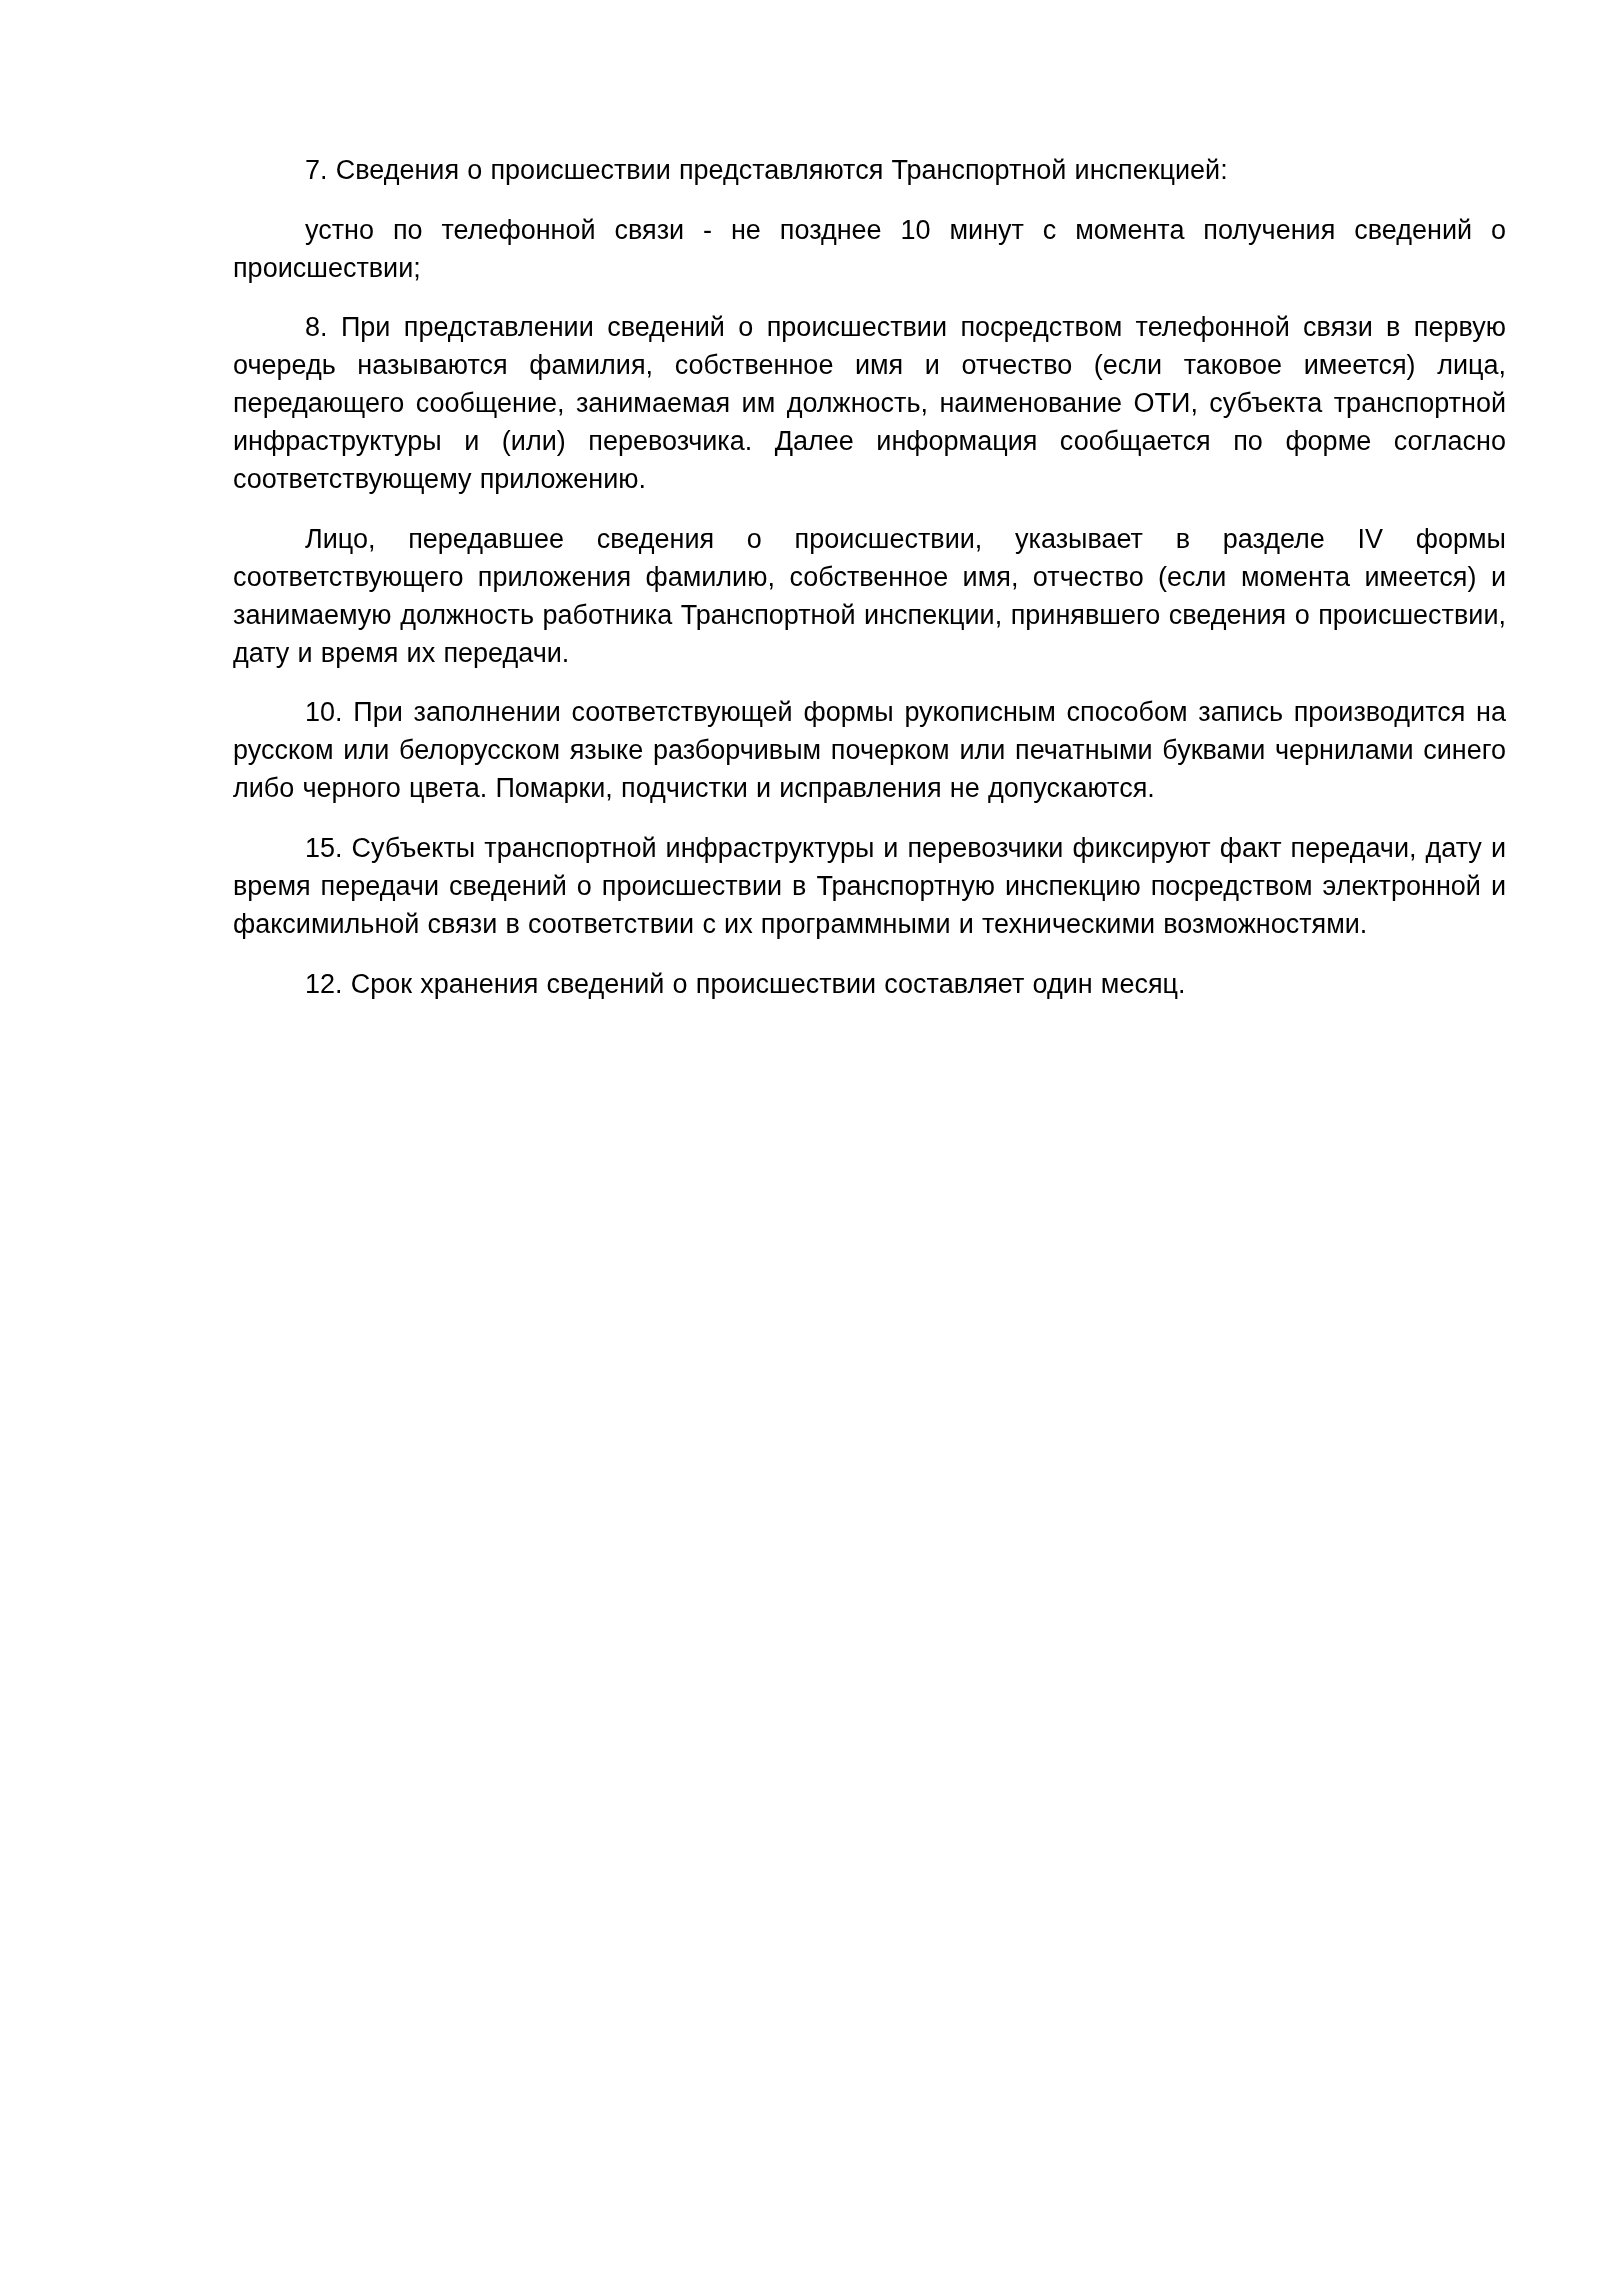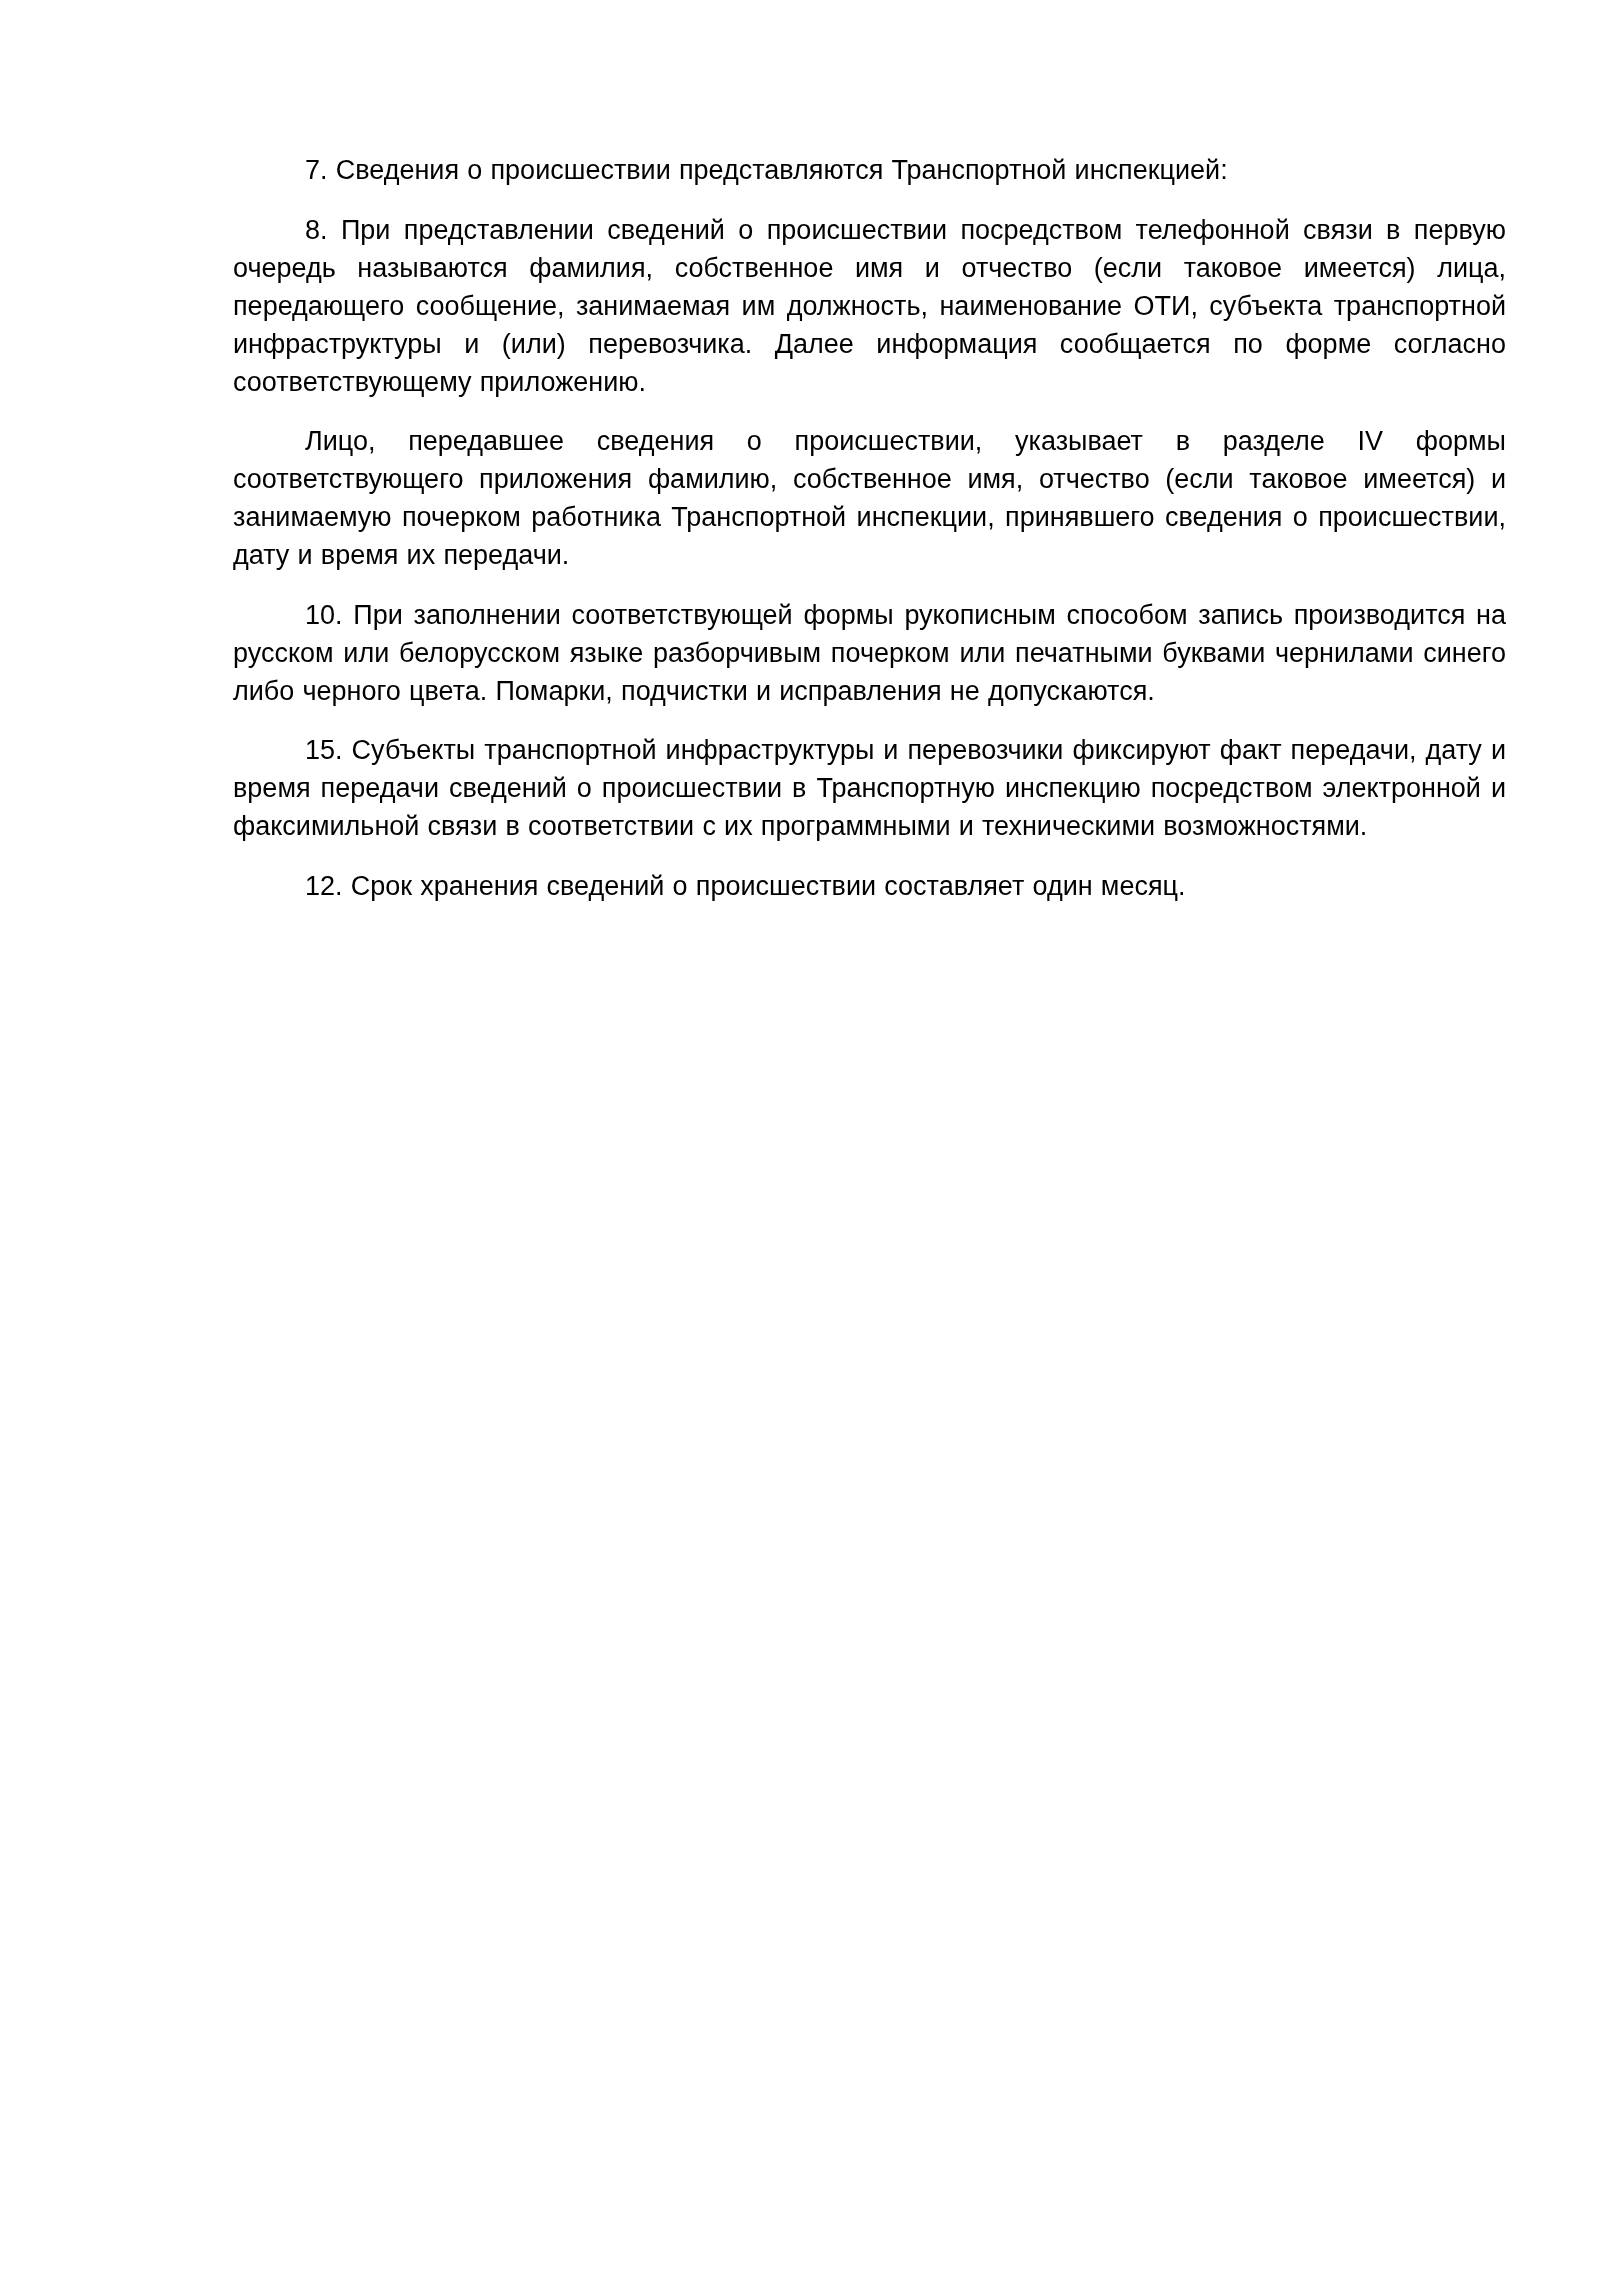--- a/index.html
+++ b/index.html
@@ -44,20 +44,21 @@
   .para:last-child {
     margin-bottom: 8px;
   }
 </style>
 </head>
 <body>
 
 <div class="page">
   <div class="textblock">
     <p class="para">7. Сведения о происшествии представляются Транспортной инспекцией:</p>
+    <p class="para">устно по телефонной связи - не позднее 10 минут с момента получения сведений о происшествии;</p>
     <p class="para">8. При представлении сведений о происшествии посредством телефонной связи в первую очередь называются фамилия, собственное имя и отчество (если таковое имеется) лица, передающего сообщение, занимаемая им должность, наименование ОТИ, субъекта транспортной инфраструктуры и (или) перевозчика. Далее информация сообщается по форме согласно соответствующему приложению.</p>
-    <p class="para">Лицо, передавшее сведения о происшествии, указывает в разделе IV формы соответствующего приложения фамилию, собственное имя, отчество (если таковое имеется) и занимаемую почерком работника Транспортной инспекции, принявшего сведения о происшествии, дату и время их передачи.</p>
+    <p class="para">Лицо, передавшее сведения о происшествии, указывает в разделе IV формы соответствующего приложения фамилию, собственное имя, отчество (если момента имеется) и занимаемую должность работника Транспортной инспекции, принявшего сведения о происшествии, дату и время их передачи.</p>
     <p class="para">10. При заполнении соответствующей формы рукописным способом запись производится на русском или белорусском языке разборчивым почерком или печатными буквами чернилами синего либо черного цвета. Помарки, подчистки и исправления не допускаются.</p>
     <p class="para">15. Субъекты транспортной инфраструктуры и перевозчики фиксируют факт передачи, дату и время передачи сведений о происшествии в Транспортную инспекцию посредством электронной и факсимильной связи в соответствии с их программными и техническими возможностями.</p>
     <p class="para">12. Срок хранения сведений о происшествии составляет один месяц.</p>
   </div>
 </div>
 
 
 </body></html>

